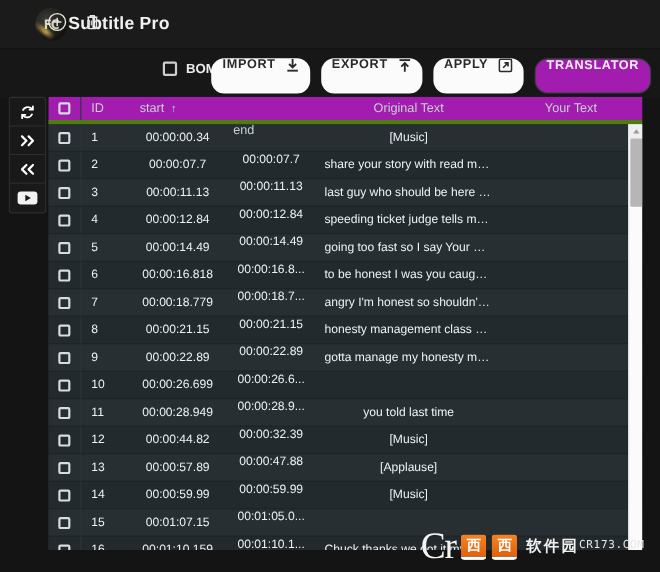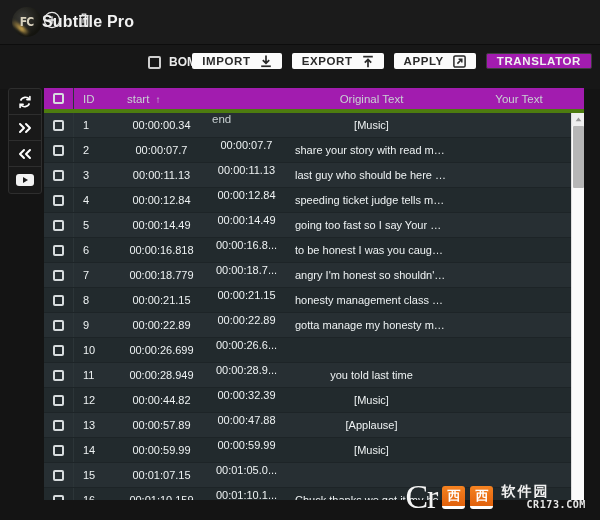--- a/index.html
+++ b/index.html
@@ -14,21 +14,21 @@
     width: 600px; height: 520px;
     background: #141414;
   }
 
   
   .titlebar {
     position: absolute; left: 0; top: 0;
     width: 600px; height: 45px;
     background: #1b1b1b;
     display: flex; align-items: center;
-    padding-left: 12px;
+    padding-left: 32px;
     border-bottom: 1px solid #0d0d0d;
   }
   .logo {
     width: 30px; height: 30px; border-radius: 50%;
     background: radial-gradient(circle at 35% 35%, #3a3a36 0%, #14140f 70%);
     display: flex; align-items: center; justify-content: center;
     position: relative; overflow: hidden;
     flex: none;
   }
   .logo .glyph {
@@ -74,22 +74,22 @@
     border: 2px solid #cfcfcf; border-radius: 2px;
     background: transparent; cursor: pointer; flex: none;
   }
   .bom-label { color: #ebebeb; font-size: 12px; font-weight: bold; }
 
   .btn-group {
     position: absolute; right: 8px; top: 53px;
     display: flex; align-items: center; gap: 10px;
   }
   .btn {
-    height: 16px; border-radius: 2px;
-    display: flex; align-items: center; gap: 9px;
+    height: 32px; border-radius: 12px;
+    display: flex; align-items: flex-start; gap: 9px;
     padding: 0 10px;
     font-size: 11.5px; font-weight: bold; letter-spacing: .6px;
     cursor: pointer; white-space: nowrap;
   }
   .btn-light { background: #fbfbfb; color: #2a2a2a; }
   .btn-dark {
     background: #a21caf; color: #f0f0f0;
     border: 1px solid #3d3d3d;
   }
   .btn svg { display: block; flex: none; }
@@ -178,39 +178,40 @@
     position: absolute; top: 13px; left: 1px;
     width: 11px; height: 62px;
     background: #b6b6b6; border-radius: 1px;
   }
 
   
   .watermark {
     position: absolute; right: 14px; bottom: 6px;
     display: flex; align-items: center; gap: 5px;
     pointer-events: none;
+    text-align: center;
   }
   .wm-cr {
     font-family: "Liberation Serif", serif;
     font-size: 34px; color: #f4f4f4; line-height: 1;
     letter-spacing: -1px; font-weight: normal;
   }
   .wm-sq {
     width: 23px; height: 23px; border-radius: 3px;
     background: linear-gradient(180deg,#f58220 0%, #e1610c 100%);
     color: #fff; font-size: 13px; font-weight: bold;
     display: flex; align-items: center; justify-content: center;
     font-family: "DejaVu Sans", sans-serif;
     border-bottom: 3px solid #fff;
   }
-  .wm-text { display: flex; flex-direction: column; margin-left: 3px; }
+  .wm-text { display: flex; flex-direction: row; margin-left: 3px; }
   .wm-cn { color: #f0f0f0; font-size: 14px; font-weight: bold; letter-spacing: 2px;
            font-family: "DejaVu Sans", sans-serif; line-height: 1.05; }
-  .wm-dom { color: #e8e8e8; font-size: 10px; font-weight: bold; letter-spacing: .6px;
-            font-family: "DejaVu Sans Mono", monospace; margin-left: 25px; }
+  .wm-dom { color: #e8e8e8; font-size: 10px; font-weight: normal; letter-spacing: .6px;
+            font-family: "DejaVu Sans Mono", monospace; }
 
   .bottom-fill {
     position: absolute; left: 0; bottom: 0; width: 600px; height: 20px;
     background: #141414;
   }
 </style>
 </head>
 <body>
 
 <div class="app">

